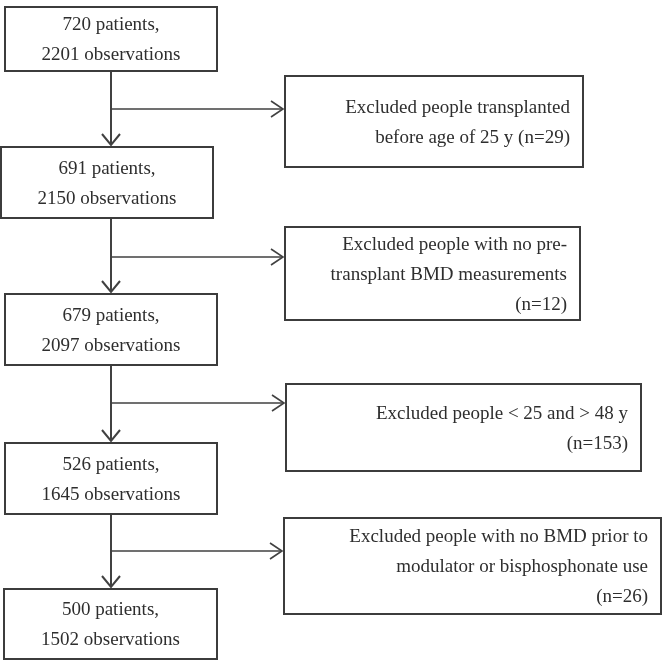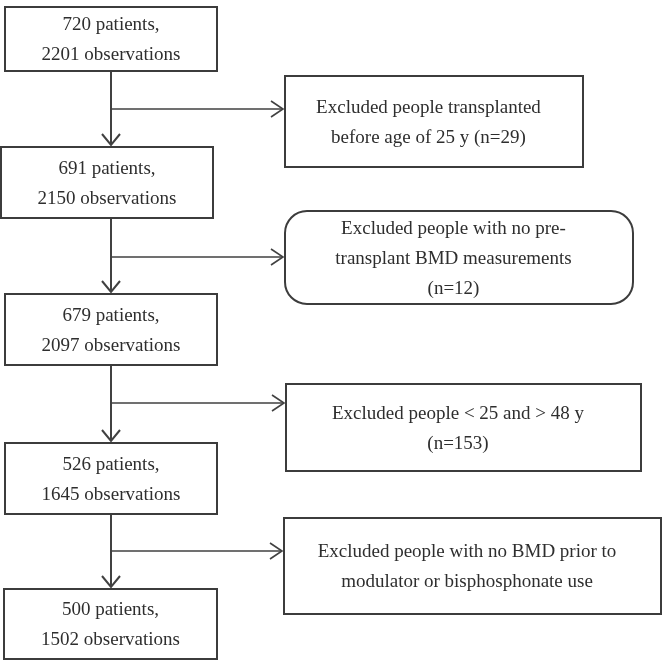--- a/index.html
+++ b/index.html
@@ -18,21 +18,21 @@
     background: #ffffff;
     border: 2px solid #3c3c3c;
     font-size: 19px;
     line-height: 30px;
     color: #2e2e2e;
     display: flex;
     flex-direction: column;
     justify-content: center;
   }
   .cohort { text-align: center; }
-  .exclusion { text-align: center; padding-left: 9px; padding-right: 20px; font-family: Liberation Serif, serif; }
+  .exclusion { text-align: right; padding-left: 9px; padding-right: 12px; font-family: Liberation Serif, serif; }
   .connectors-svg {
     position: absolute;
     left: 0; top: 0;
     width: 667px;
     height: 664px;
     pointer-events: none;
   }
 </style>
 </head>
 <body>
@@ -85,29 +85,30 @@
   <div class="box cohort" style="left:3px; top:588px; width:215px; height:72px;align-items:center;">
     <div>500 patients,</div>
     <div>1502 observations</div>
   </div>
 
   <div class="box exclusion" style="left:284px; top:75px; width:300px; height:93px;">
     <div>Excluded people transplanted</div>
     <div>before age of 25 y (n=29)</div>
   </div>
 
-  <div class="box exclusion" style="left:284px; top:210px; width:350px; height:95px;border-radius:23px;">
+  <div class="box exclusion" style="left:284px; top:226px; width:297px; height:95px;">
     <div>Excluded people with no pre-</div>
     <div>transplant BMD measurements</div>
     <div>(n=12)</div>
   </div>
 
   <div class="box exclusion" style="left:285px; top:383px; width:357px; height:89px;">
     <div>Excluded people &lt; 25 and &gt; 48 y</div>
     <div>(n=153)</div>
   </div>
 
   <div class="box exclusion" style="left:283px; top:517px; width:379px; height:98px;">
     <div>Excluded people with no BMD prior to</div>
     <div>modulator or bisphosphonate use</div>
+    <div>(n=26)</div>
   </div>
 
 </div>
 
 </body></html>

